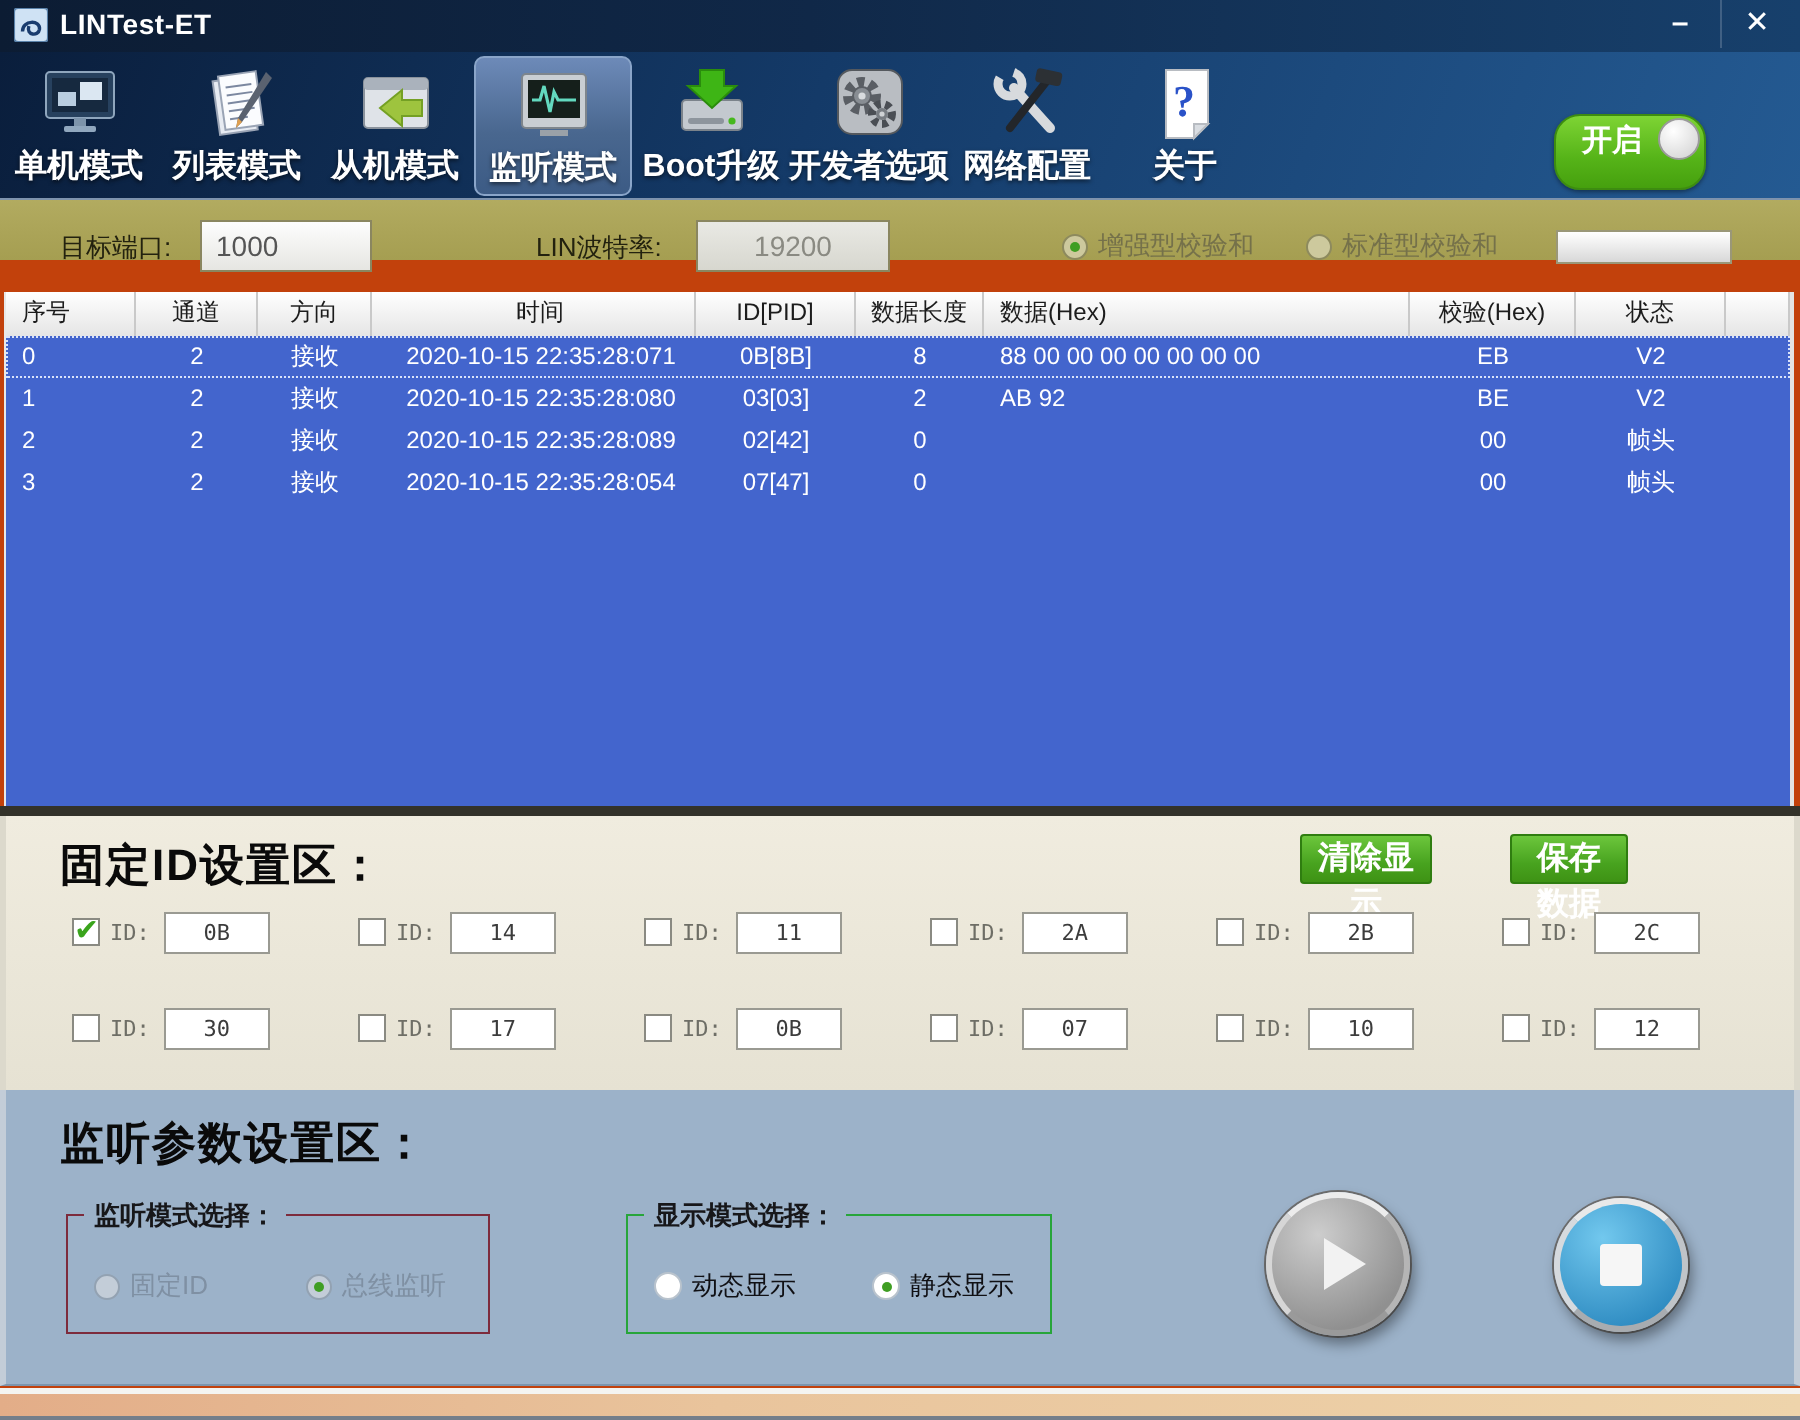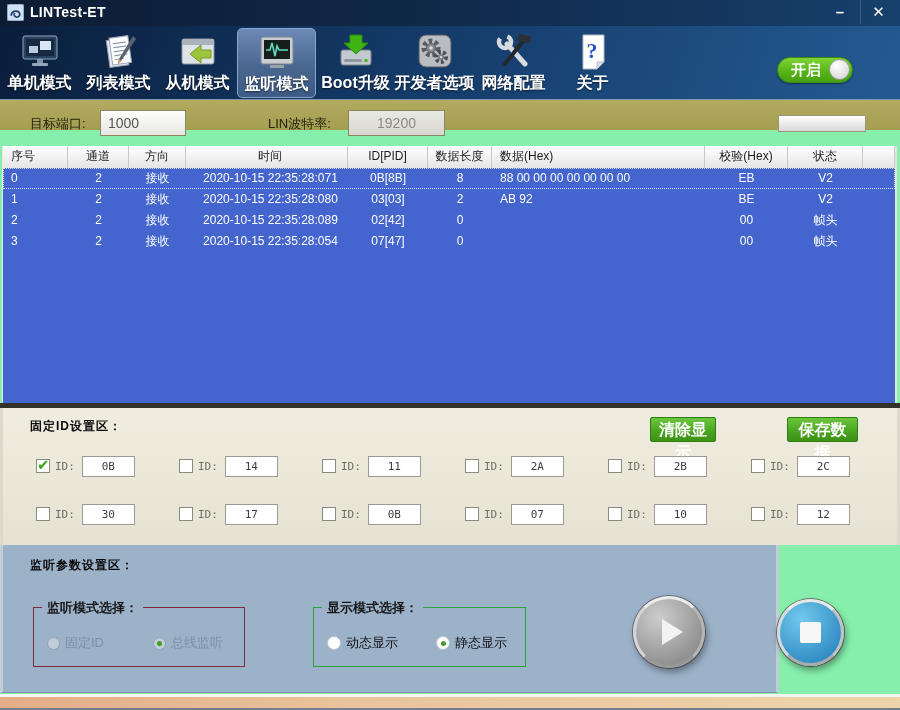--- a/index.html
+++ b/index.html
@@ -1,18 +1,18 @@
 <!DOCTYPE html>
 <html><head>
 <meta charset="utf-8">
 <style>
   * { margin:0; padding:0; box-sizing:border-box; }
   html,body { background:#666; }
   body { font-family:"Liberation Sans","DejaVu Sans",sans-serif; }
-  .window { position:relative; width:900px; height:710px; overflow:hidden; background:#86efac; }
+  .window { position:relative; width:900px; height:710px; overflow:hidden; background:#c2410c; }
 
   
   .titlebar { position:absolute; left:0; top:0; width:900px; height:26px;
     background:linear-gradient(90deg,#0c1c33 0%,#102848 45%,#17406c 100%); }
   .app-icon { position:absolute; left:7px; top:4px; width:17px; height:17px; }
   .win-title { position:absolute; left:30px; top:4px; color:#fff; font-size:14px; font-weight:bold; letter-spacing:.3px; }
   .win-btn { position:absolute; top:0; width:36px; height:24px; color:#fff; text-align:center;
     line-height:24px; font-size:15px; font-weight:bold; cursor:default; }
   .btn-min { right:42px; }
   .btn-close { right:4px; border-left:1px solid rgba(255,255,255,.18); }
@@ -22,21 +22,21 @@
     background:linear-gradient(110deg,#0a1e3c 0%,#143a68 40%,#1f5档a 0%,#1f5288 75%,#27598f 100%);
     background:linear-gradient(110deg,#0a1e3c 0%,#143a68 45%,#245a92 100%);
     border-bottom:1px solid #7e93ad; }
   .tb-items { position:absolute; left:0; top:0; height:74px; display:flex; }
   .tb-item { width:79px; height:70px; margin-top:2px; display:flex; flex-direction:column;
     align-items:center; padding-top:5px; border-radius:5px; }
   .tb-item.selected { background:linear-gradient(180deg,#6d8ab8 0%,#49678f 55%,#3c5b85 100%);
     border:1px solid #8aa5c9; }
   .tb-icon { width:40px; height:38px; }
   .tb-label { margin-top:2px; color:#fff; font-size:16px; font-weight:bold; text-shadow:0 1px 2px rgba(0,0,0,.6); white-space:nowrap; }
-  .toggle { position:absolute; left:777px; top:31px; width:76px; height:26px; border-radius:13px;
+  .toggle { position:absolute; left:777px; top:31px; width:76px; height:38px; border-radius:13px;
     background:linear-gradient(180deg,#7ed434 0%,#55b318 60%,#46a00e 100%);
     border:1px solid #3d8c10; box-shadow:0 1px 2px rgba(0,0,0,.4); }
   .toggle-label { position:absolute; left:13px; top:3px; color:#fff; font-size:15px; font-weight:bold; }
   .toggle-knob { position:absolute; right:2px; top:1px; width:21px; height:21px; border-radius:50%;
     background:radial-gradient(circle at 35% 30%,#ffffff,#d9d9d9 80%); border:1px solid #9a9a9a; }
 
   
   .settingsbar { position:absolute; left:0; top:100px; width:900px; height:30px;
     background:linear-gradient(180deg,#b2ab60,#a59e51); }
   .set-label { position:absolute; top:15px; font-size:13px; color:#23220f; }
@@ -69,37 +69,37 @@
   .al { text-align:left; padding-left:8px; }
   .al2 { text-align:center; padding-left:7px; }
   .ac { text-align:center; }
 
   .darkband { position:absolute; left:0; top:403px; width:900px; height:5px; background:#33322a; }
 
   
   .fixedid { position:absolute; left:0; top:408px; width:900px; height:137px;
     background:linear-gradient(180deg,#f0ecdf,#e6e2d3);
     border-left:3px solid #dcd9cc; border-right:3px solid #dcd9cc; }
-  .sec-title { position:absolute; left:27px; top:10px; font-size:12px; font-weight:bold; color:#0a0a0a; letter-spacing:1px; }
+  .sec-title { position:absolute; left:27px; top:10px; font-size:22px; font-weight:bold; color:#0a0a0a; letter-spacing:1px; }
   .grn-btn { position:absolute; top:9px; height:25px; padding:0 8px; color:#fff; font-size:16px; font-weight:bold;
     background:linear-gradient(180deg,#6cc63c 0%,#48a31f 60%,#3e9214 100%);
     border:1px solid #2f7d10; border-radius:2px; line-height:23px; text-align:center; }
   .btn-clear { left:647px; width:66px; }
-  .btn-save  { left:784px; width:71px; }
+  .btn-save  { left:752px; width:59px; }
   .id-row { position:absolute; left:0; width:900px; height:22px; }
   .id-row0 { top:47px; } .id-row1 { top:95px; }
   .id-group { position:absolute; display:flex; align-items:center; height:22px; }
   .cbx { width:14px; height:14px; background:#fff; border:1px solid #8a8a82; position:relative; flex:0 0 14px; }
   .cbx.checked::after { content:"\2714"; position:absolute; left:0px; top:-4px; color:#3aa41c; font-size:15px; font-weight:bold; }
   .id-lbl { font-family:"DejaVu Sans Mono",monospace; font-size:11px; color:#6e6e66; margin:0 7px 0 5px; }
   .id-input { width:53px; height:21px; background:#fff; border:1px solid #9a9a92;
     font-family:"DejaVu Sans Mono",monospace; font-size:11px; color:#3c3c3c; text-align:center; }
 
   
-  .listen { position:absolute; left:0; top:545px; width:779px; height:148px; background:#9cb2c9;
+  .listen { position:absolute; left:0; top:545px; width:900px; height:148px; background:#9cb2c9;
     border-left:3px solid #c3cdd8; border-right:3px solid #c3cdd8; border-bottom:1px solid #7d95ad; }
   .listen .sec-title { top:12px; }
   .groupbox { position:absolute; top:62px; height:60px; }
   .gb-mode { left:30px; width:212px; border:1px solid #7d2b3c; }
   .gb-disp { left:310px; width:213px; border:1px solid #27a53a; }
   .gb-label { position:absolute; left:8px; top:-9px; padding:0 5px; background:#9cb2c9;
     font-size:13px; font-weight:bold; color:#17171a; white-space:nowrap; }
   .gb-opts { position:absolute; top:26px; left:13px; display:flex; align-items:center; }
   .gb-mode .gb-opts { gap:49px; }
   .gb-disp .gb-opts { gap:38px; }
@@ -232,20 +232,30 @@
       <span class="toggle-label">开启</span>
       <span class="toggle-knob"></span>
     </div>
   </div>
 
   <div class="settingsbar">
     <span class="set-label lbl-port">目标端口:</span>
     <input class="in-port" value="1000" style="">
     <span class="set-label lbl-baud">LIN波特率:</span>
     <input class="in-baud" value="19200" style="">
+    <div class="checksum" id="checksum-radios">
+        <span class="radio-opt">
+          <span class="rdo sel"></span>
+          <span>增强型校验和</span>
+        </span>
+        <span class="radio-opt">
+          <span class="rdo"></span>
+          <span>标准型校验和</span>
+        </span>
+      </div>
     <input class="in-extra" value="" style="">
   </div>
 
   <div class="tablewrap">
     <div class="tr thead" id="table-header">
         <div class="th al">序号</div>
         <div class="th ac">通道</div>
         <div class="th ac">方向</div>
         <div class="th al2">时间</div>
         <div class="th ac">ID[PID]</div>

